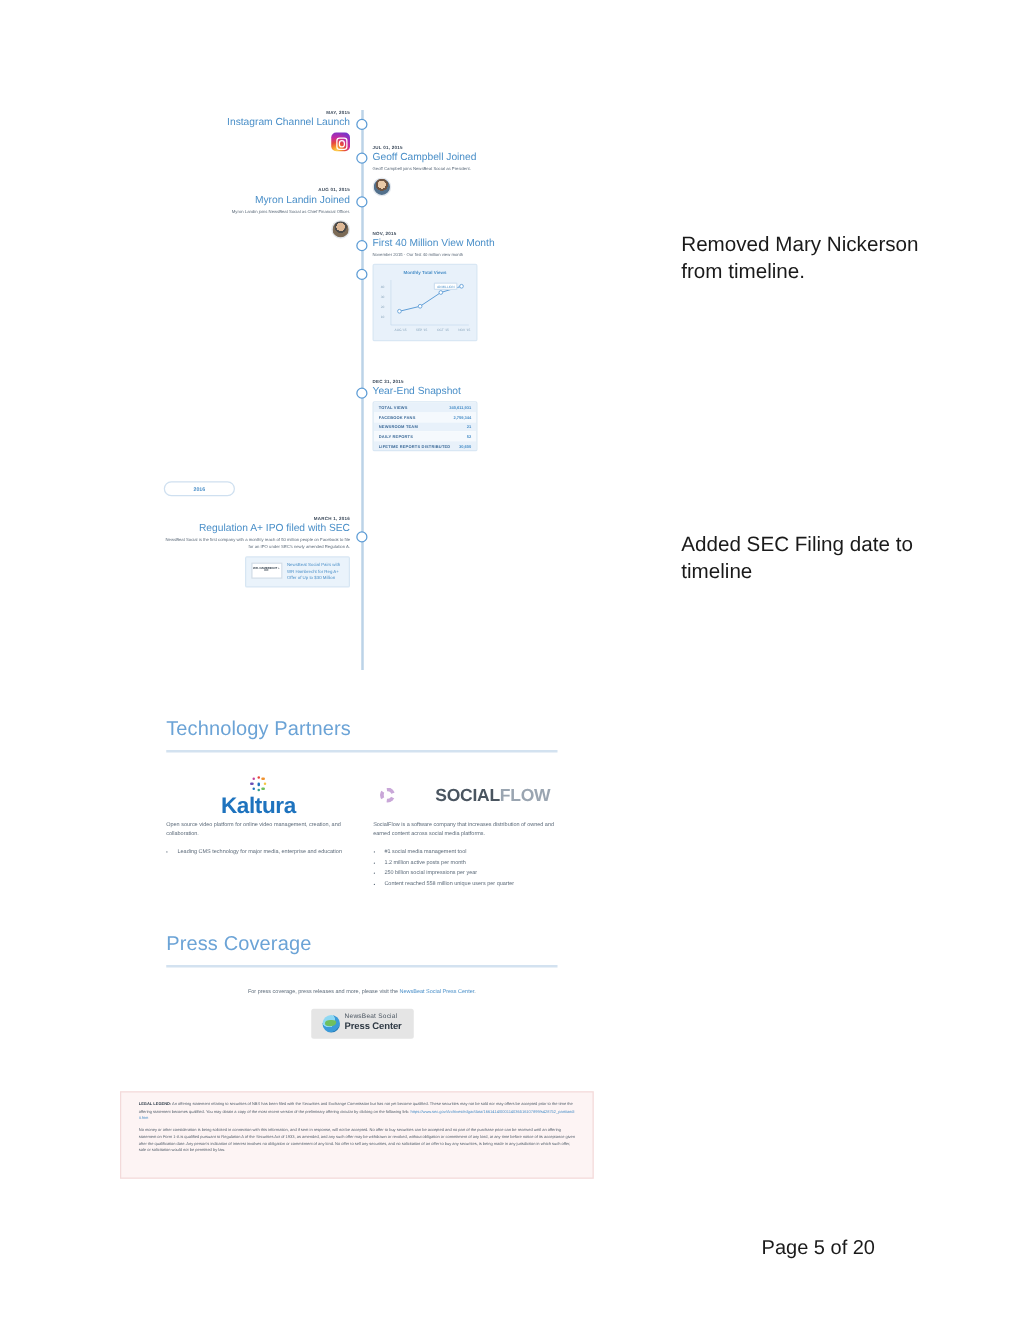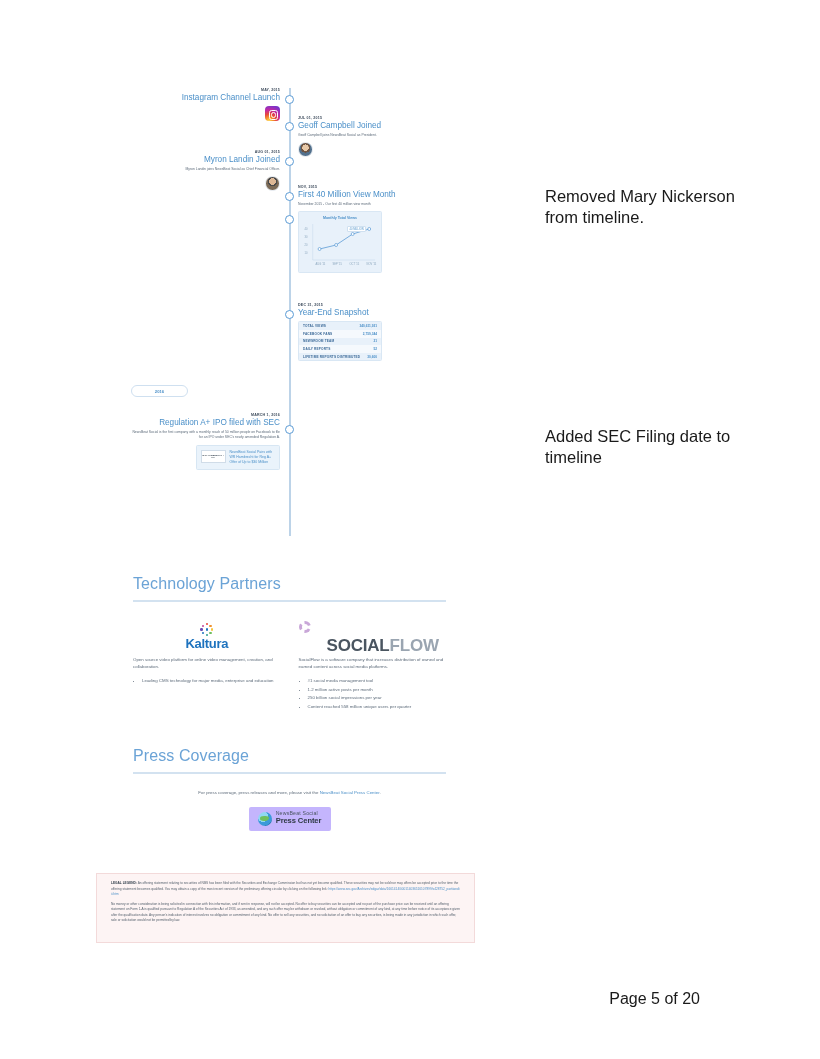--- a/index.html
+++ b/index.html
@@ -84,31 +84,31 @@
 
   .partners { display:flex; gap:18px; margin-top:22px; }
   .partner { flex:1; }
   .p-logo { height:26px; display:flex; align-items:center; justify-content:center; }
   .p-desc { font-size:4.4px; color:#5d6b7a; line-height:1.75; margin-top:6px; }
   .p-list { margin-top:6px; padding-left:9px; }
   .p-list li { font-size:4.4px; color:#5d6b7a; line-height:1.75; margin-bottom:1px; }
 
   .kaltura-mark { width:13px; height:13px; margin:0 auto 1px auto; position:relative; }
   .kaltura-mark i { position:absolute; width:2.4px; height:2.4px; border-radius:50%; display:block; }
-  .kaltura-word { font-size:13px; font-weight:bold; color:#1e73be; letter-spacing:-.3px; line-height:1; }
+  .kaltura-word { font-size:18px; font-weight:bold; color:#1e73be; letter-spacing:-.3px; line-height:1; }
 
   .sf-gear { width:12px; height:12px; border-radius:50%; border:3px dashed #c9a7d8;
      display:inline-block; vertical-align:middle; margin-right:4px; }
-  .sf-word { font-size:17px; font-weight:bold; letter-spacing:-.2px; vertical-align:middle;padding-left:28px; }
+  .sf-word { font-size:14px; font-weight:bold; letter-spacing:-.2px; vertical-align:middle;padding-left:28px; }
   .sf-word .a { color:#4a5560; }
   .sf-word .b { color:#9aa5b1; }
 
   .press-note { text-align:center; font-size:4.4px; color:#5d6b7a; margin-top:16px; }
   .press-note .lnk { color:#4a8fc8; }
-  .press-btn { margin:12px auto 16px auto; width:82px; height:24px; background:#c4b5fd;
+  .press-btn { margin:12px auto 16px auto; width:82px; height:24px; background:#e5e5e5;
      border-radius:2px; display:flex; align-items:center; justify-content:center; gap:4px; }
   .globe { width:14px; height:14px; border-radius:50%;
      background:radial-gradient(circle at 35% 32%, #8fd8f2 0 40%, #3a9ad9 41% 70%, #2a7fb8 71% 100%);
      position:relative; }
   .globe::after { content:""; position:absolute; left:2.5px; top:4px; width:9px; height:5px;
      background:#6fbf5e; border-radius:50% 40% 60% 45%; }
   .press-btn-txt { line-height:1.15; }
   .pb1 { font-size:5.2px; color:#4a5560; letter-spacing:.2px; }
   .pb2 { font-size:7.6px; color:#2f3a45; font-weight:bold; letter-spacing:-.1px; }
 

